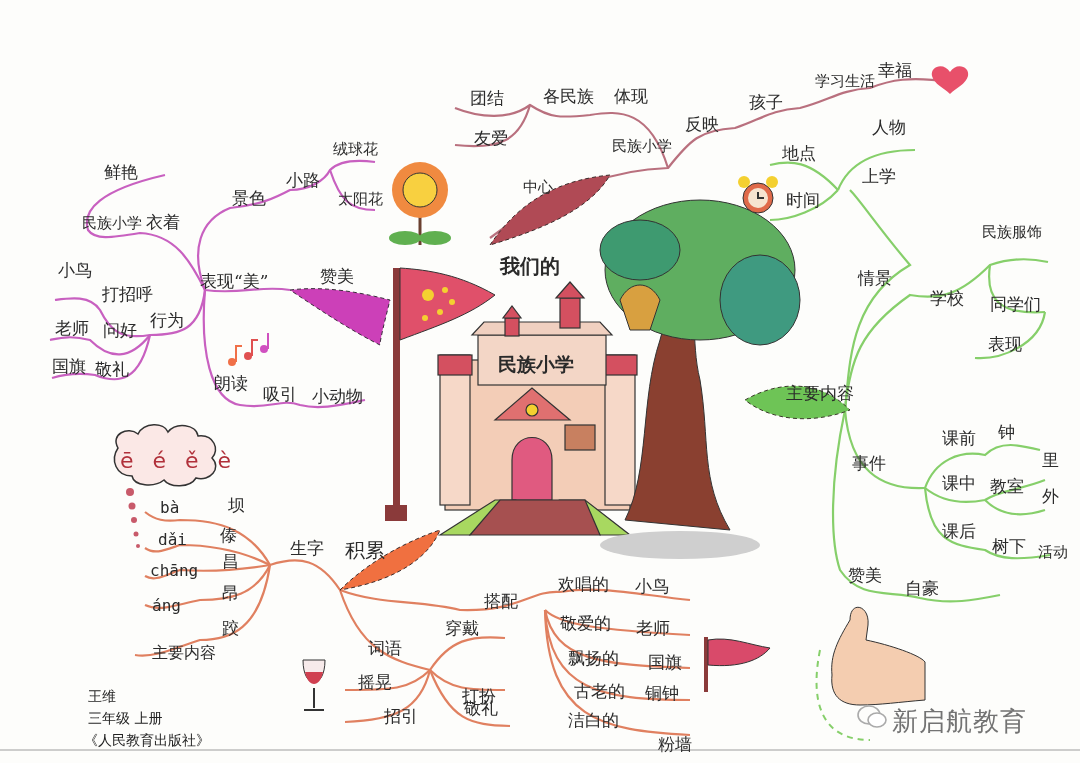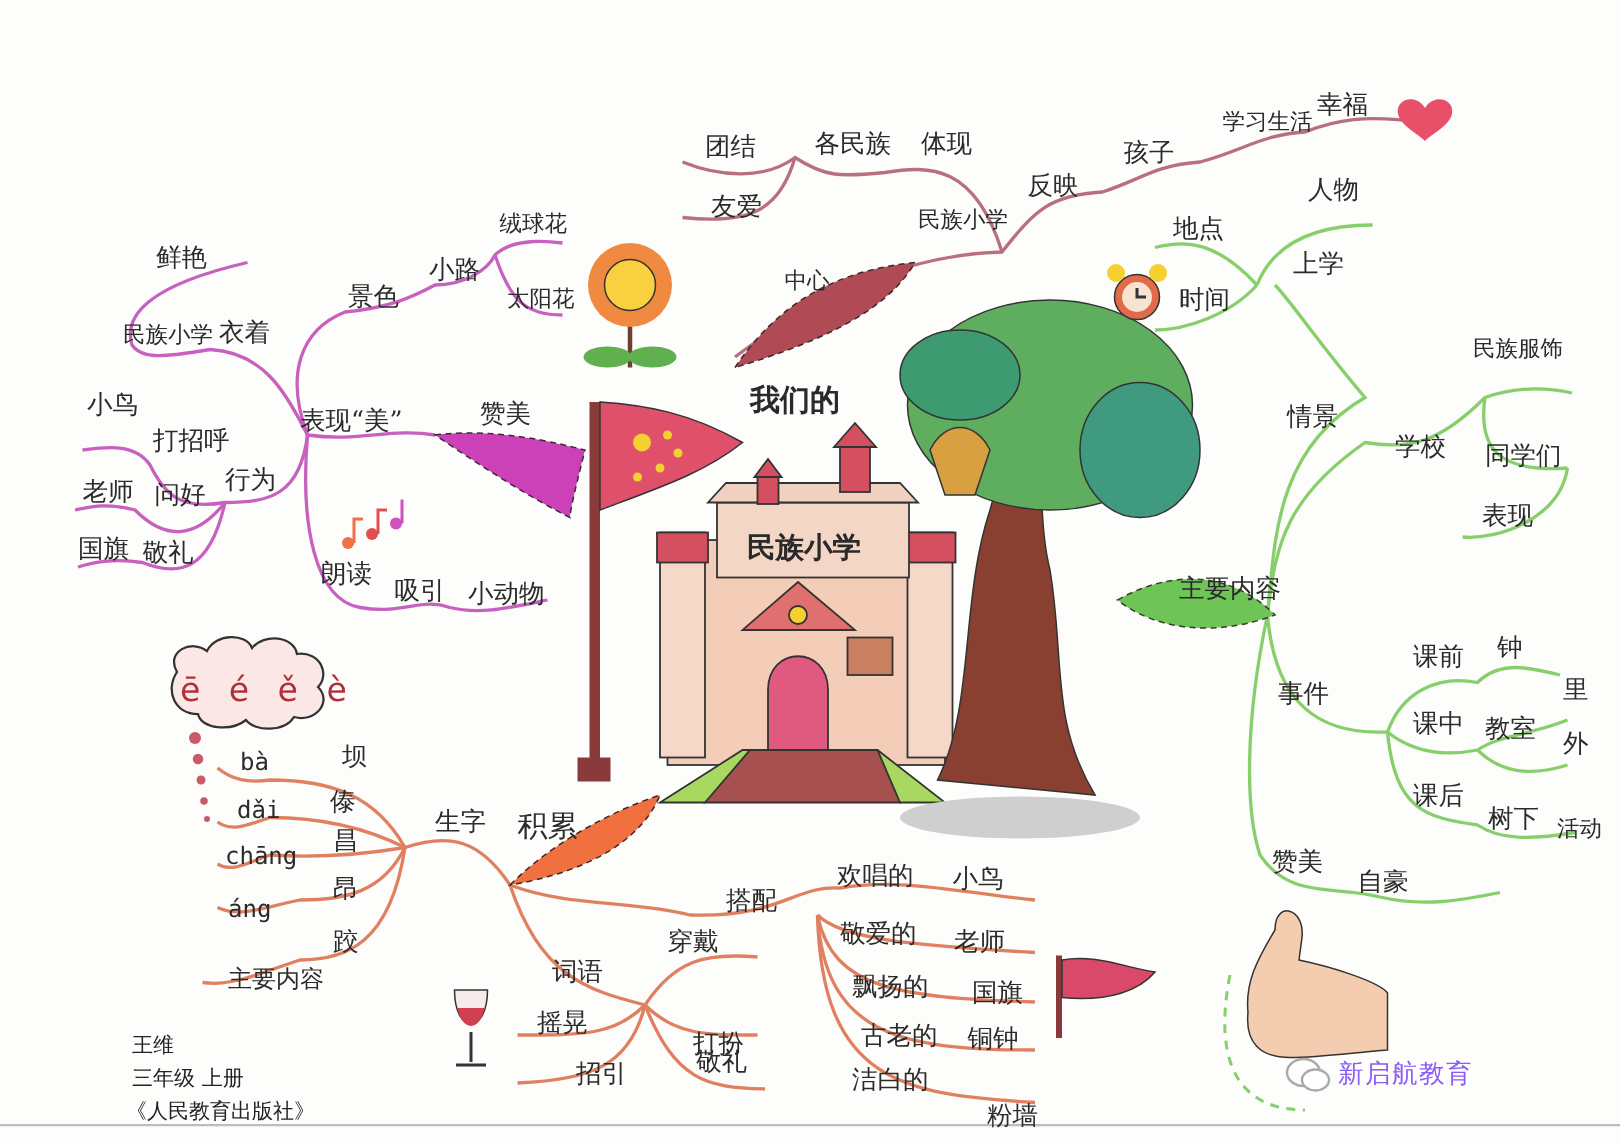--- a/index.html
+++ b/index.html
@@ -6,21 +6,21 @@
   body{width:1080px;height:763px;background:#fdfdfb;overflow:hidden;position:relative;
        font-family:"DejaVu Sans","Liberation Sans",sans-serif;color:#2a2a2a;}
   #canvas{position:absolute;left:0;top:0;width:1080px;height:763px;}
   .lbl{position:absolute;font-size:17px;line-height:1;white-space:nowrap;color:#2b2b2b;
        font-family:"DejaVu Serif","Liberation Serif",serif;}
   .lbl.sm{font-size:15px;}
   .lbl.pin{font-family:"DejaVu Sans Mono","Liberation Mono",monospace;font-size:16px;}
   .title{position:absolute;font-size:20px;font-weight:bold;font-family:"DejaVu Serif",serif;}
   .school-sign{position:absolute;font-size:19px;font-weight:bold;font-family:"DejaVu Serif",serif;}
   .author{position:absolute;left:88px;font-size:14px;font-family:"DejaVu Serif",serif;color:#222;}
-  .watermark{position:absolute;left:865px;top:704px;font-size:17px;color:#8b5cf6;
+  .watermark{position:absolute;left:865px;top:704px;font-size:26px;color:#737373;
              font-family:"DejaVu Sans",sans-serif;letter-spacing:1px;}
   .wm-icon{position:absolute;left:855px;top:703px;width:34px;height:28px;}
   .cloud-text{position:absolute;left:120px;top:448px;font-size:22px;color:#b0303a;
               font-family:"DejaVu Sans",sans-serif;letter-spacing:6px;}
 </style>
 </head>
 <body>
 
 <svg id="canvas" viewBox="0 0 1080 763">
 

